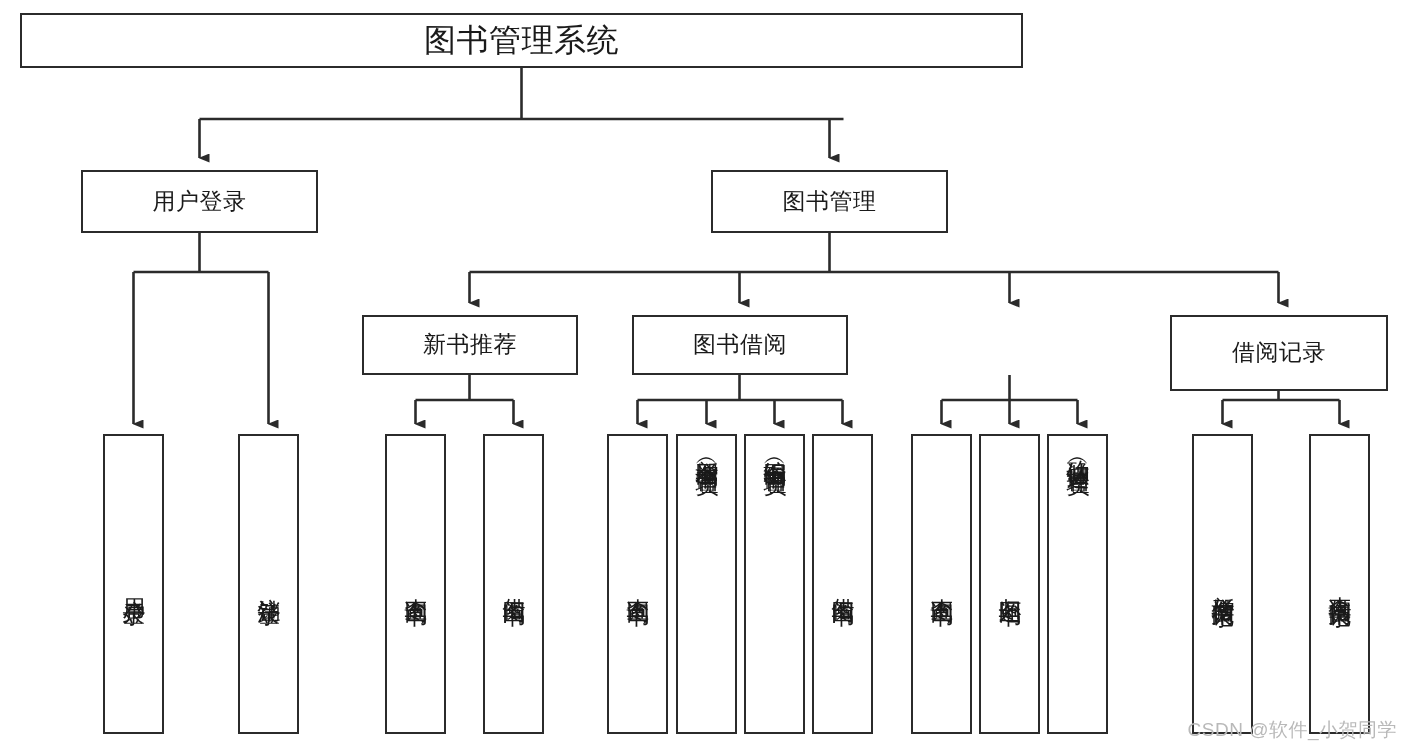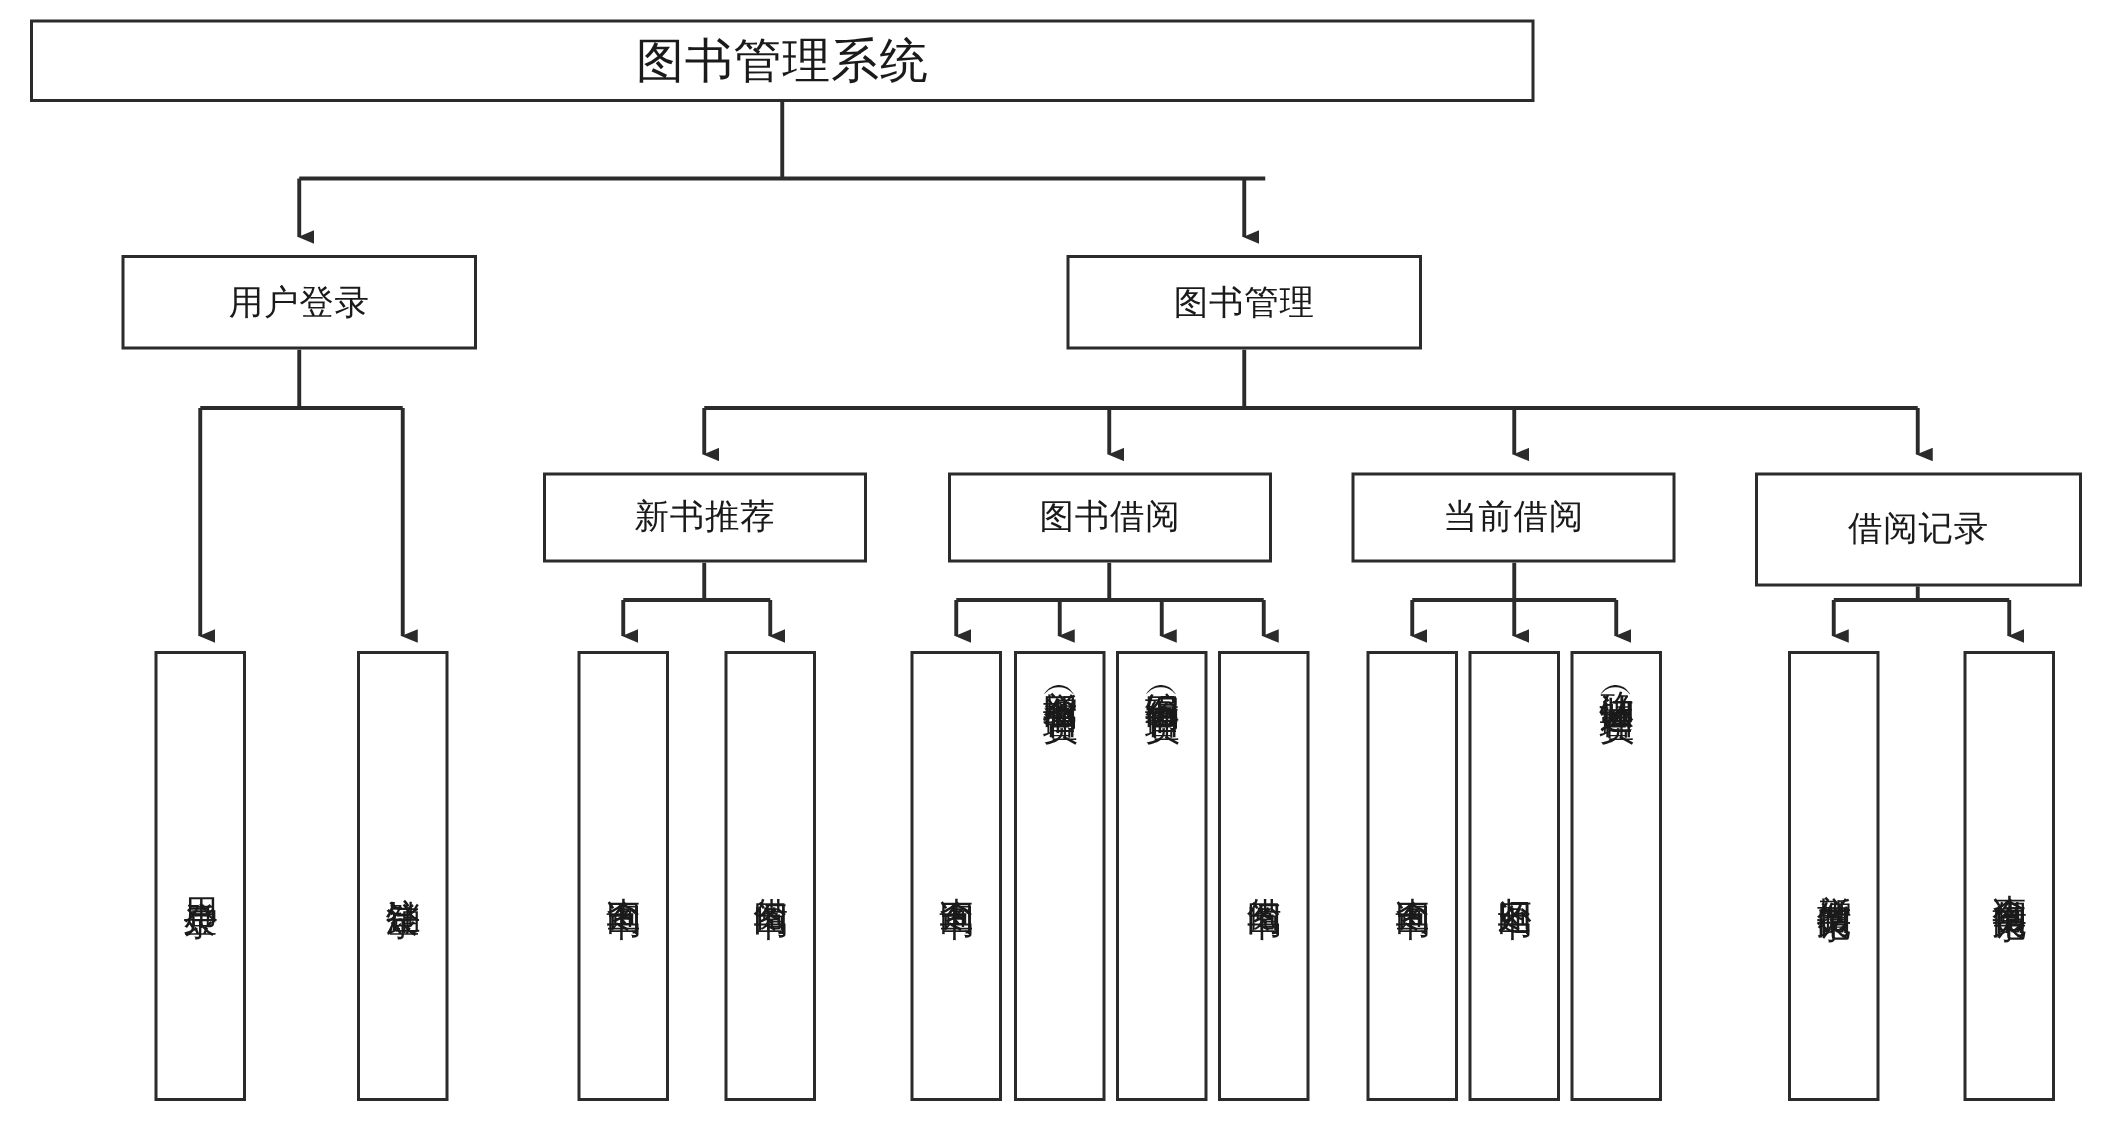--- a/index.html
+++ b/index.html
@@ -153,23 +153,20 @@
   </div>
 
   <div class="node horiz" style="left:362px; top:315px; width:216px; height:60px;">
     <span class="label">新书推荐</span>
   </div>
 
   <div class="node horiz" style="left:632px; top:315px; width:216px; height:60px;">
     <span class="label">图书借阅</span>
   </div>
 
-  <div class="node horiz" style="left:901px; top:315px; width:216px; height:60px;">
-    <span class="label">当前借阅</span>
-  </div>
 
   <div class="node horiz" style="left:1170px; top:315px; width:218px; height:76px;">
     <span class="label">借阅记录</span>
   </div>
 
   <div class="node leaf mid" style="left:103px; top:434px; width:61px; height:300px;">
     <span class="label">用户登录</span>
   </div>
 
   <div class="node leaf mid" style="left:238px; top:434px; width:61px; height:300px;">
@@ -213,14 +210,15 @@
   </div>
 
   <div class="node leaf mid" style="left:1192px; top:434px; width:61px; height:300px;">
     <span class="label">新增借阅记录</span>
   </div>
 
   <div class="node leaf mid" style="left:1309px; top:434px; width:61px; height:300px;">
     <span class="label">查询借阅记录</span>
   </div>
 
+  <div id="watermark">CSDN @软件_小贺同学</div>
 
 </div>
 
 </body></html>

